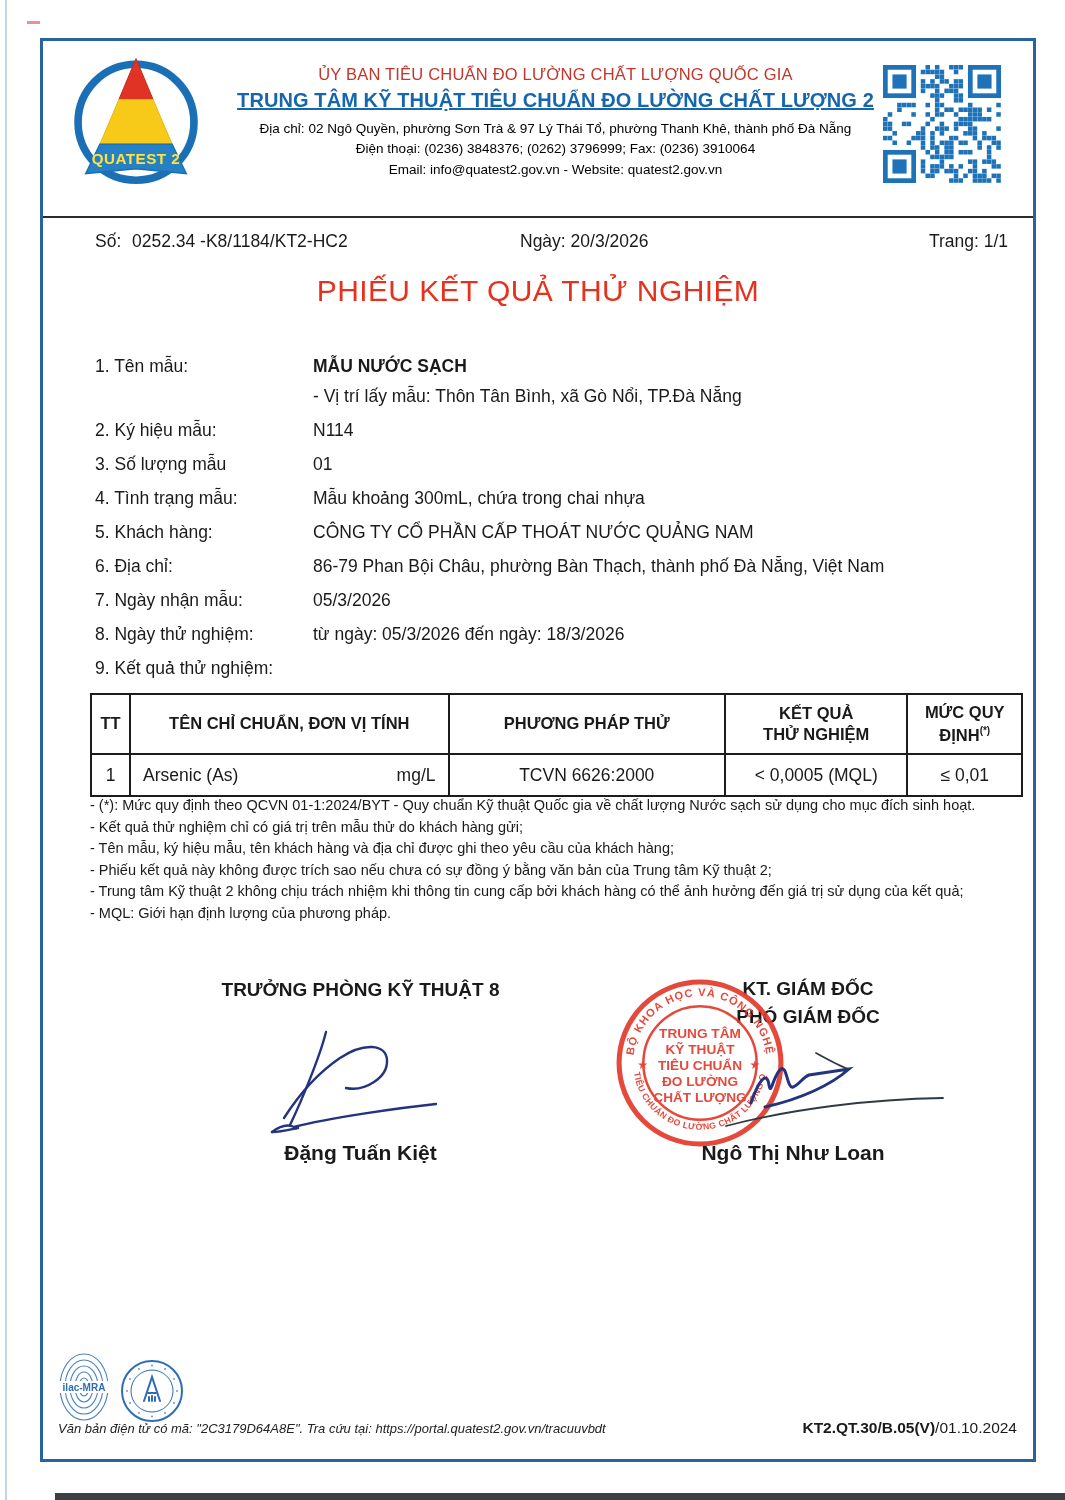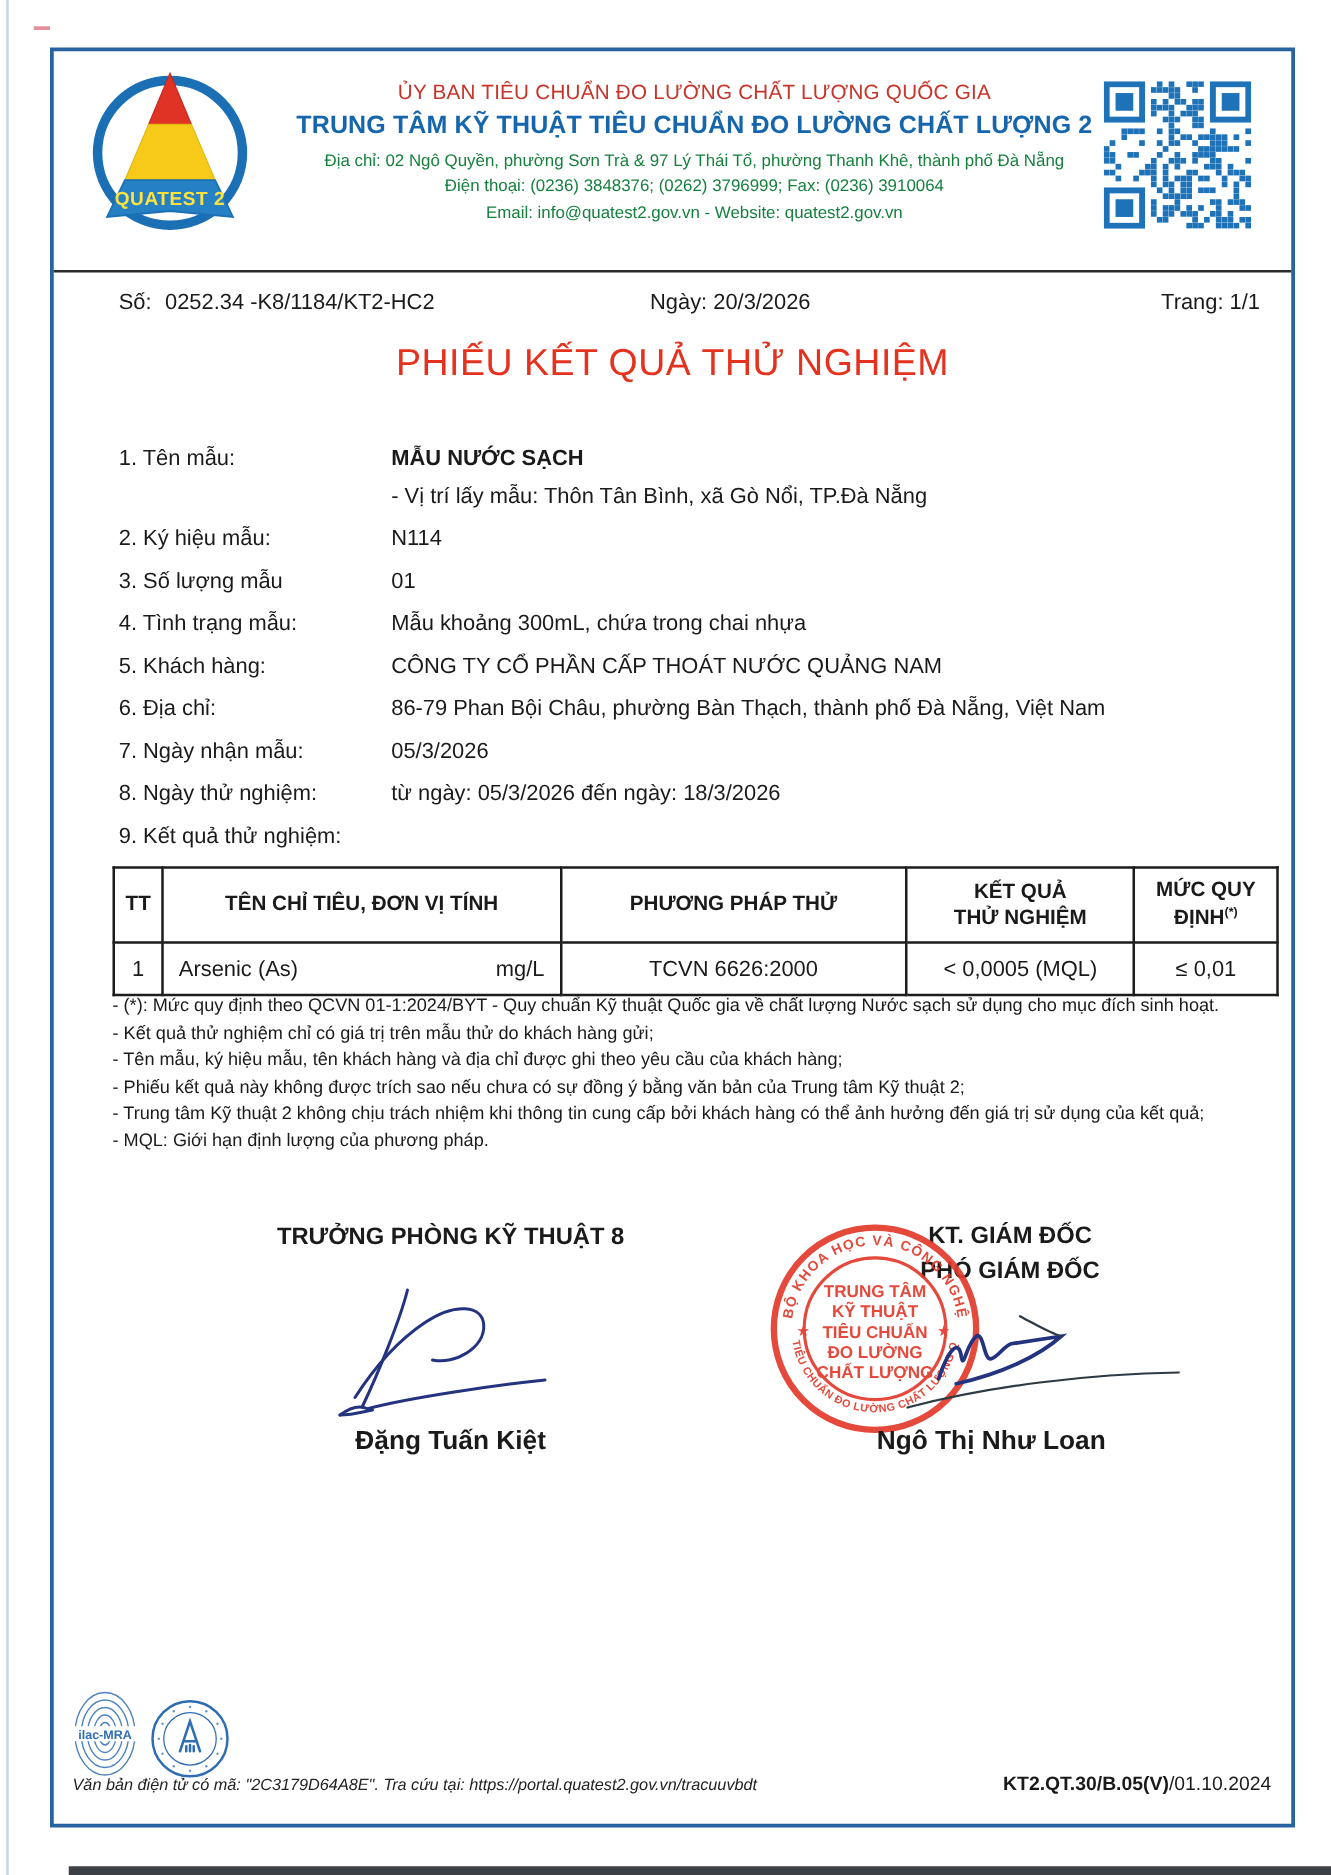--- a/index.html
+++ b/index.html
@@ -13,22 +13,22 @@
   .scan-dash{position:absolute;left:27px;top:21px;width:13px;height:3px;background:#e6909b;}
   .frame{
     position:absolute;left:40px;top:38px;width:990px;height:1418px;
     border:3px solid #26639f;background:#fff;
   }
   
   .header{position:absolute;top:0;left:0;right:0;height:175px;border-bottom:2px solid #2c2c2c;display:flex;}
   .logo-wrap{width:185px;display:flex;justify-content:center;padding-top:4px;}
   .head-center{flex:1;text-align:center;padding-top:24px;}
   .org1{font-size:16.5px;font-weight:500;color:#c5352a;letter-spacing:.2px;}
-  .org2{font-size:20px;font-weight:bold;color:#1566ac;margin-top:5px;letter-spacing:.1px;}
-  .addr{font-size:13.5px;color:#15803d;margin-top:7px;line-height:1.5;}
+  .org2{font-size:20px;font-weight:bold;color:#1566ac;margin-top:5px;letter-spacing:.1px;text-decoration:underline;}
+  .addr{font-size:13.5px;color:#000000;margin-top:7px;line-height:1.5;}
   .qr-wrap{width:150px;padding-top:24px;}
   
   .meta-row{position:absolute;top:190px;left:52px;right:25px;height:26px;font-size:17.5px;}
   .meta-row .so-label{position:absolute;left:0;}
   .meta-row .so-value{position:absolute;left:37px;}
   .meta-row .ngay{position:absolute;left:425px;}
   .meta-row .trang{position:absolute;right:0;}
   
   .doc-title{position:absolute;top:233px;left:0;right:0;text-align:center;
     font-size:30px;font-weight:normal;color:#e5321e;letter-spacing:.4px;}
@@ -356,21 +356,21 @@
     <colgroup>
       <col style="width:4.2%">
         <col style="width:34.2%">
         <col style="width:29.7%">
         <col style="width:19.6%">
         <col style="width:12.3%">
     </colgroup>
     <thead>
       <tr>
         <th>TT</th>
-        <th>TÊN CHỈ TIÊU, ĐƠN VỊ TÍNH</th>
+        <th>TÊN CHỈ CHUẨN, ĐƠN VỊ TÍNH</th>
         <th>PHƯƠNG PHÁP THỬ</th>
         <th>
           <span>KẾT QUẢ</span><br>
           <span>THỬ NGHIỆM</span>
         </th>
         <th>
           <span>MỨC QUY</span><br>
           <span>ĐỊNH</span><sup>(*)</sup>
         </th>
       </tr>

